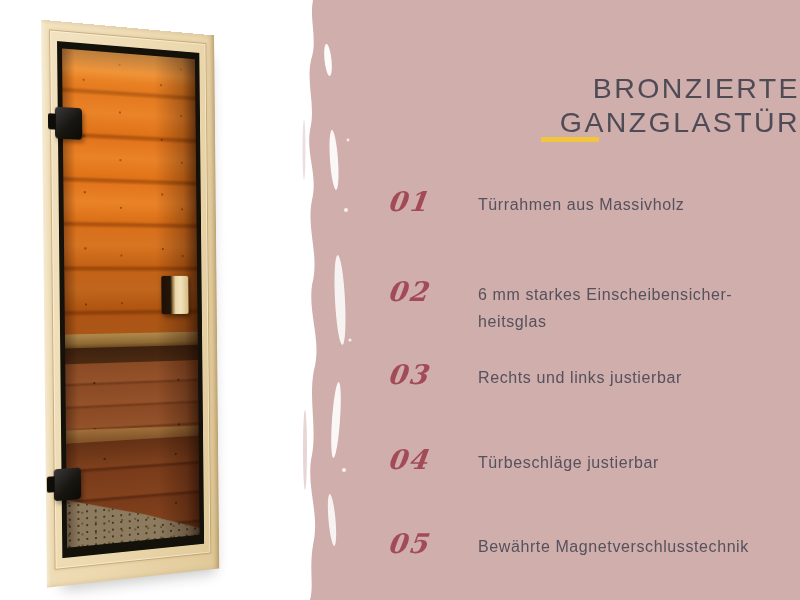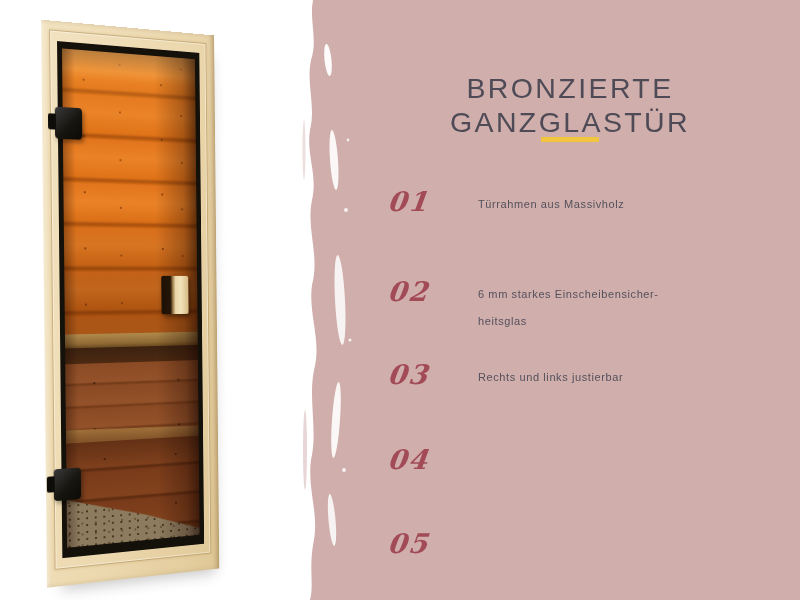--- a/index.html
+++ b/index.html
@@ -93,37 +93,37 @@
   .hinge-top{left:13px;top:86px;}
   .hinge-bottom{left:8px;top:450px;}
 
   
   .panel{position:absolute;left:302px;top:0;width:498px;height:600px;background:#cfaeab;}
   .brush{position:absolute;left:-6px;top:0;width:68px;height:600px;}
   .content{position:absolute;left:38px;top:0;width:460px;height:600px;}
 
   .title{
     position:absolute;left:0;top:71px;width:100%;margin:0;
-    text-align:center;font-weight:400;
+    text-align:right;font-weight:400;
     font-size:28.5px;line-height:34px;letter-spacing:2.4px;word-spacing:7px;
     color:#4e4b57;
   }
   .divider{position:absolute;top:137px;left:50%;transform:translateX(-50%);width:58px;height:5px;background:#f1c63e;border-radius:1px;}
 
   .feature-row{position:absolute;left:50px;right:6px;display:flex;align-items:flex-start;}
   .r0{top:186px;} .r1{top:276px;} .r2{top:359px;} .r3{top:444px;} .r4{top:528px;}
   .feature-number{
     width:88px;flex:0 0 88px;
     font-family:"DejaVu Serif",serif;font-style:italic;font-weight:700;
     font-size:27px;line-height:32px;letter-spacing:2px;
     color:#a24b57;transform:skewX(-10deg);
   }
   .feature-text{
     flex:1;padding-top:5px;
-    font-size:11px;line-height:27px;letter-spacing:.6px;
+    font-size:16px;line-height:27px;letter-spacing:.6px;
     color:#55515d;white-space:pre-line;
   }
 </style>
 </head>
 <body>
 
 <div class="stage">
 
   <section class="photo-side">
     <div class="door">
@@ -176,20 +176,22 @@
         <div class="feature-number">02</div>
         <div class="feature-text">6 mm starkes Einscheibensicher-
 heitsglas</div>
       </div>
       <div class="feature-row r2">
         <div class="feature-number">03</div>
         <div class="feature-text">Rechts und links justierbar</div>
       </div>
       <div class="feature-row r3">
         <div class="feature-number">04</div>
+        <div class="feature-text">Türbeschläge justierbar</div>
       </div>
       <div class="feature-row r4">
         <div class="feature-number">05</div>
+        <div class="feature-text">Bewährte Magnetverschlusstechnik</div>
       </div>
     </div>
   </section>
 
 </div>
 
 </body></html>

